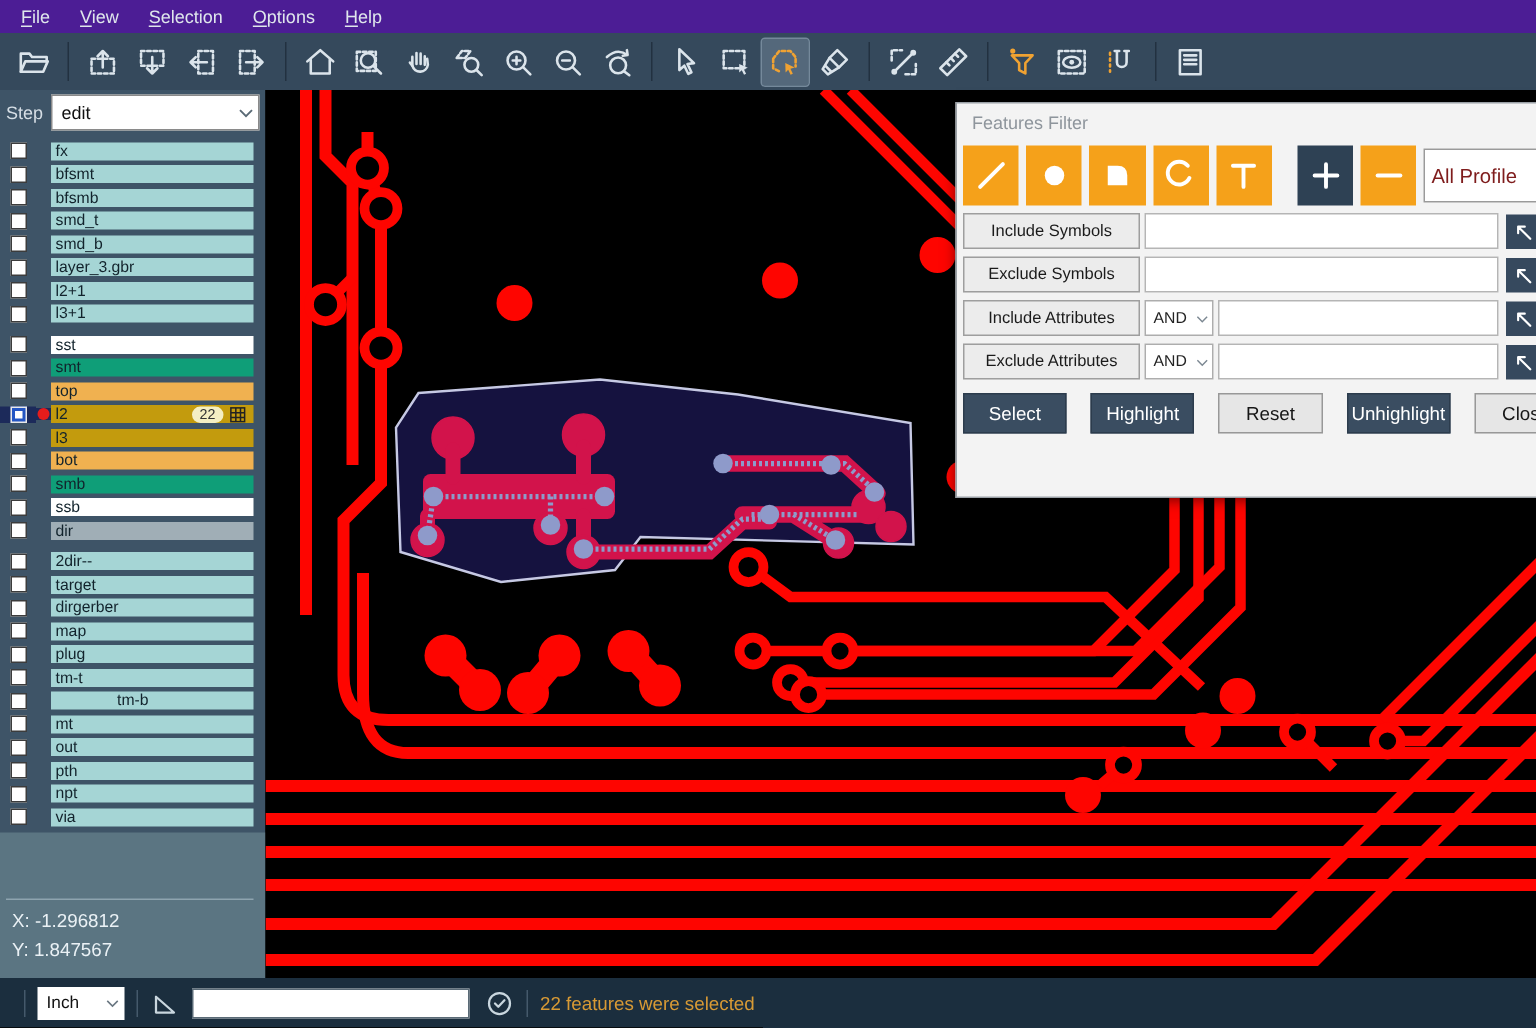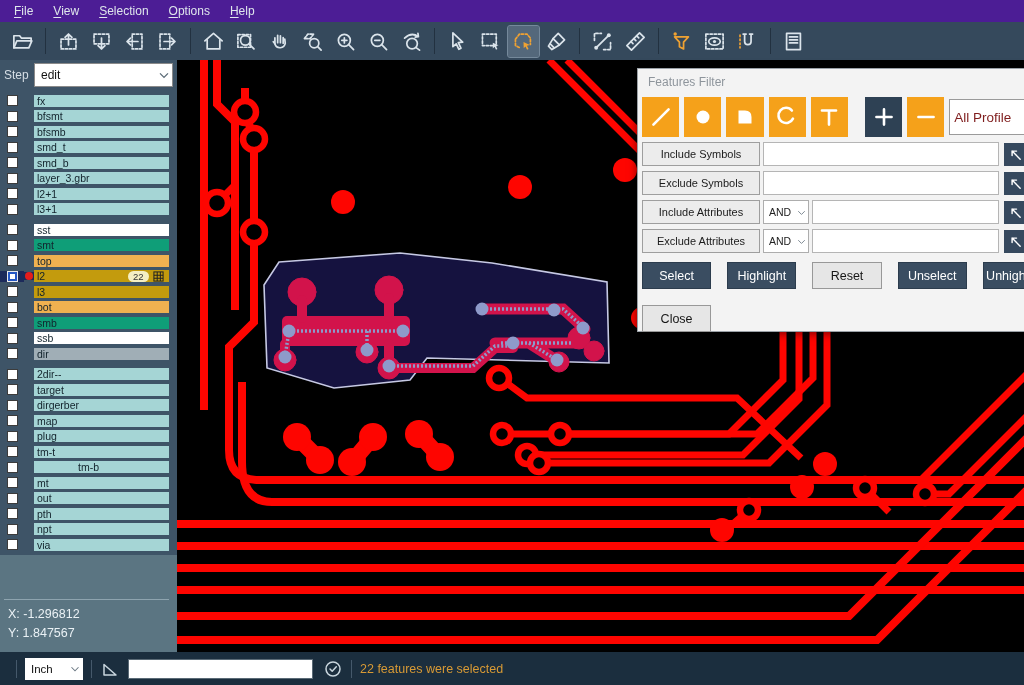--- a/index.html
+++ b/index.html
@@ -784,21 +784,20 @@
                 <path d="M15.5 15.5 L6 6 M6 6 h5.2 M6 6 v5.2"></path>
                 <path d="M15.3 3.6 v4 M13.3 5.6 h4"></path>
               </svg>
             </div>
           </div>
         </div>
       <div class="abtns" id="abtns">
           <div class="abtn dark">Select</div>
           <div class="abtn dark">Highlight</div>
           <div class="abtn light">Reset</div>
-          <div class="abtn dark">Unselect</div>
           <div class="abtn dark">Unhighlight</div>
           <div class="abtn light">Close</div>
         </div>
     </div>
   </div>
 
   <div class="statusbar">
     <div class="ssep"></div>
     <div class="unitsel">
       <span>Inch</span>

